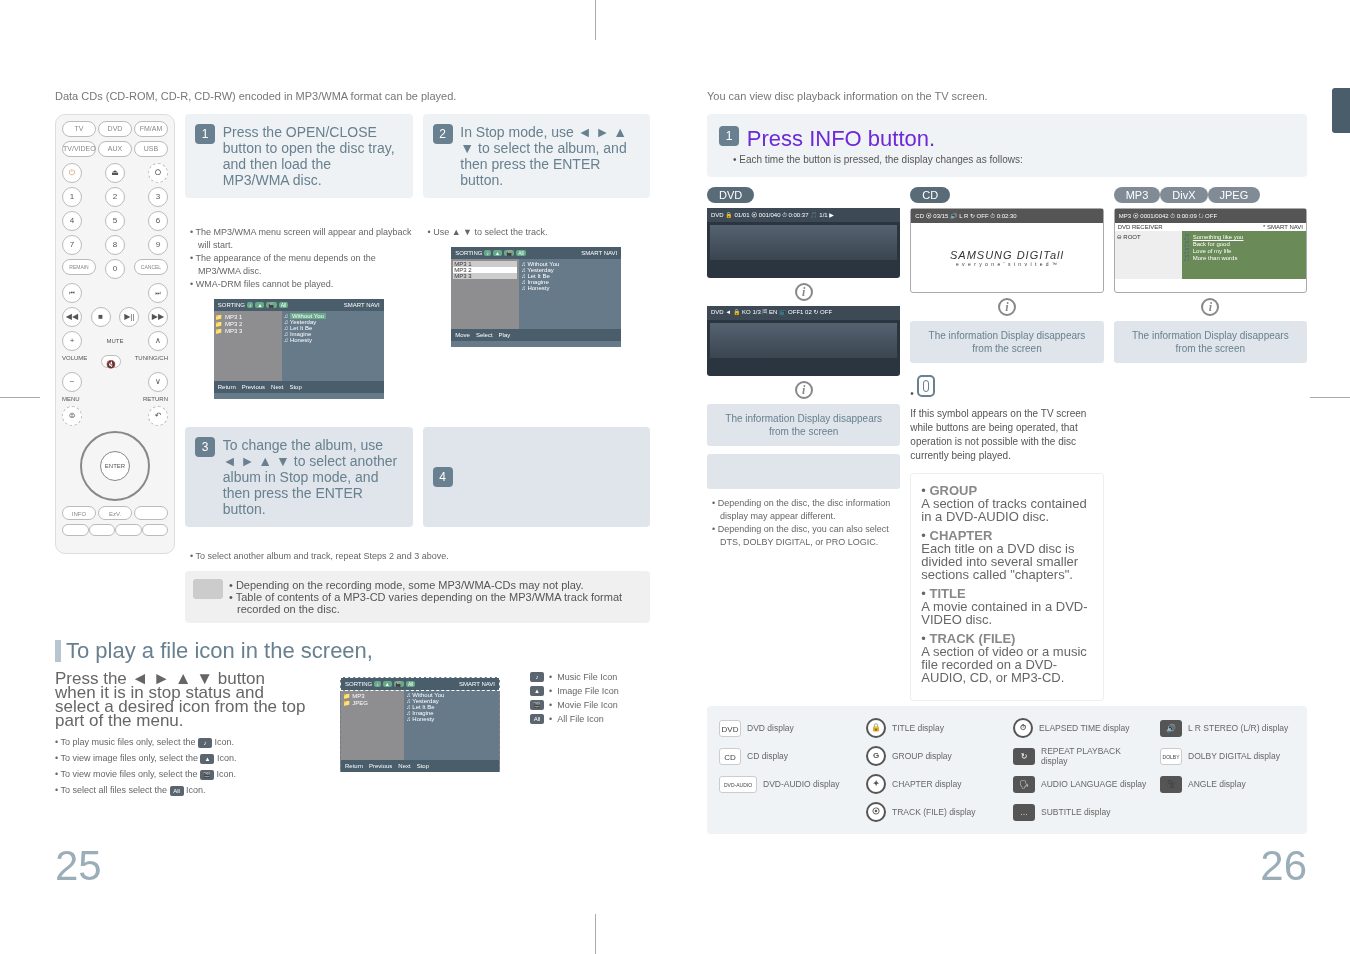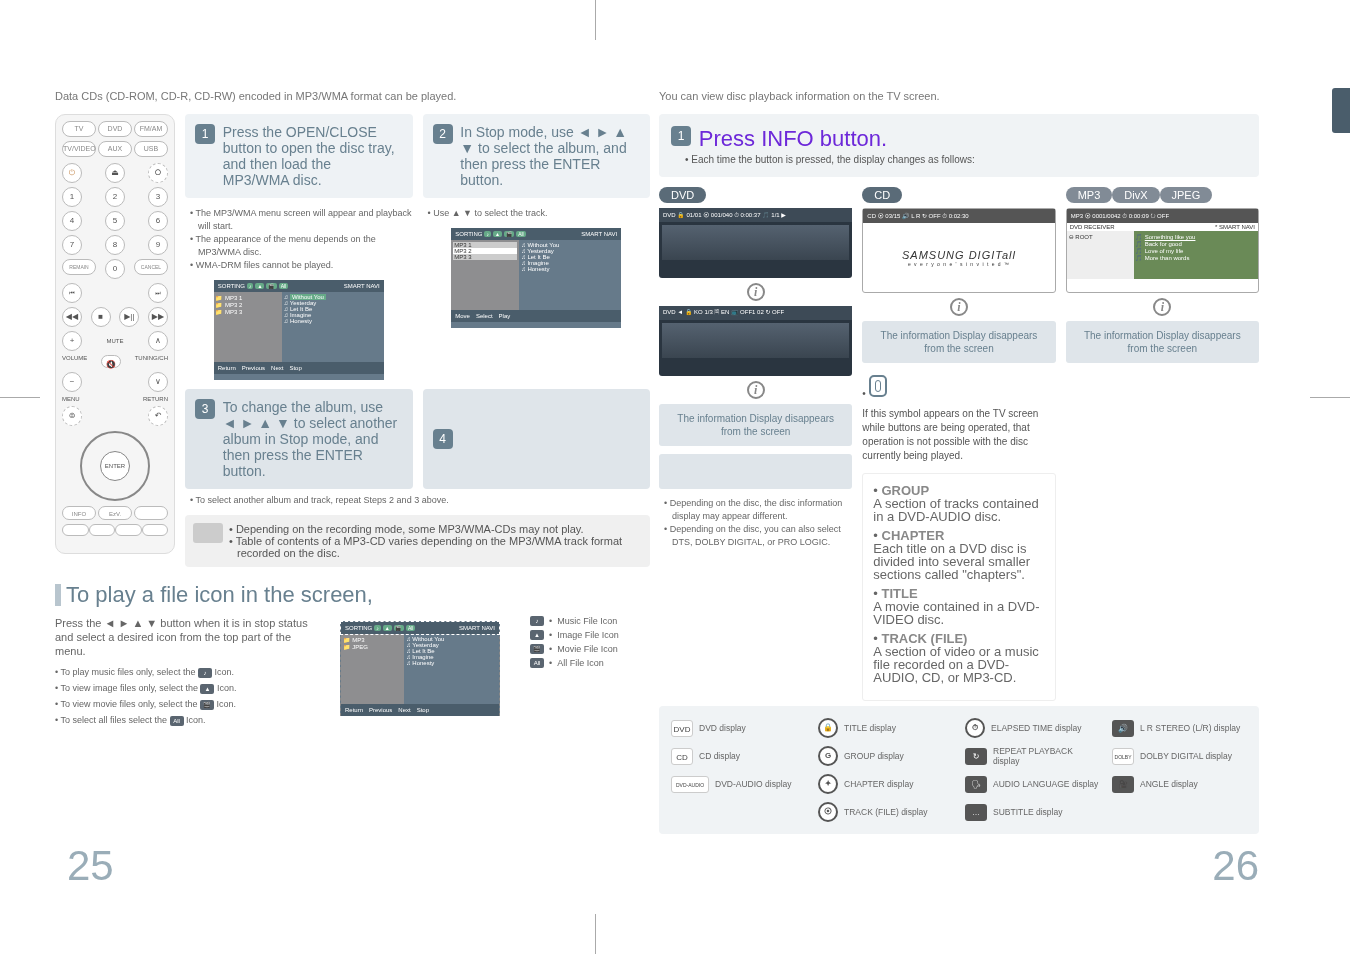--- a/index.html
+++ b/index.html
@@ -4,31 +4,31 @@
 <style>
   *{box-sizing:border-box;margin:0;padding:0}
   body{width:1350px;height:954px;background:#fff;font-family:Arial,Helvetica,sans-serif;font-size:10px;color:#555;position:relative;overflow:hidden}
   .cropmark{position:absolute;background:#aaa}
   .cm-top{left:595px;top:0;width:1px;height:40px}
   .cm-bottom{left:595px;bottom:0;width:1px;height:40px}
   .cm-left{left:0;top:397px;width:40px;height:1px}
   .cm-right{right:0;top:397px;width:40px;height:1px}
   .page{position:absolute;top:90px;height:800px}
   .page-l{left:55px;width:595px}
-  .page-r{left:659px;width:600px}
+  .page-r{left:707px;width:600px}
   .intro{font-size:11px;color:#777;margin-bottom:12px}
   .layout-l{display:flex;gap:10px}
   .remote{width:120px;height:440px;background:#f5f5f5;border:1px solid #ddd;border-radius:10px;padding:6px;flex-shrink:0}
   .remote .row{display:flex;justify-content:space-between;margin-bottom:4px}
   .btn-oval{width:34px;height:16px;border:1px solid #bbb;border-radius:8px;background:#fff;font-size:7px;text-align:center;line-height:14px;color:#888}
   .btn-circ{width:20px;height:20px;border:1px solid #bbb;border-radius:50%;background:#fff;font-size:8px;text-align:center;line-height:18px;color:#555}
   .nav-ring{width:70px;height:70px;border:2px solid #888;border-radius:50%;margin:5px auto;display:flex;align-items:center;justify-content:center}
   .enter-btn{width:30px;height:30px;border:1px solid #888;border-radius:50%;background:#fff;font-size:6px;text-align:center;line-height:28px}
   .steps{flex:1}
-  .step-row{display:flex;gap:10px;margin-bottom:4px}
+  .step-row{display:flex;gap:10px;margin-bottom:23px}
   .stepbox{flex:1;background:#eef2f5;border-radius:4px;padding:10px;min-height:70px}
   .stepbox.dark{background:#dfe5ea}
   .num{display:inline-block;width:20px;height:20px;background:#68808f;color:#fff;border-radius:4px;text-align:center;line-height:20px;font-size:12px;margin-right:5px;vertical-align:top}
   .steptext{display:inline-block;width:calc(100% - 30px);vertical-align:top;color:#68808f;font-size:14px;line-height:16px}
   .bullet-list{margin:5px 0 8px 5px}
   .bullet-list li{list-style:none;font-size:9px;color:#666;line-height:13px;padding-left:8px;text-indent:-8px}
   .bullet-list li::before{content:"• ";color:#666}
   .mini-screen{width:170px;height:100px;background:#667a8a;margin:5px auto;position:relative;font-size:6px;color:#fff}
   .mini-screen .hdr{background:#4a5d6b;height:12px;display:flex;align-items:center;padding:0 4px;gap:2px}
   .mini-screen .body{display:flex;height:70px}
@@ -38,27 +38,27 @@
   .tag{background:#6a8;padding:0 2px;border-radius:2px;font-size:5px}
   .note-box{background:#f0f0f0;padding:8px;border-radius:4px;margin-top:8px;display:flex;gap:6px}
   .note-icon{width:30px;height:20px;background:#ccc;border-radius:3px;flex-shrink:0}
   .note-text li{list-style:none;font-size:11px;line-height:12px;padding-left:8px;text-indent:-8px}
   .note-text li::before{content:"• "}
   .section-hdr{font-size:22px;color:#68808f;margin:15px 0 8px;display:flex;align-items:center;gap:5px}
   .bar-icon{width:6px;height:22px;background:#b8c5ce}
   .play-row{display:flex;gap:10px}
   .play-left{flex:1}
   .play-right{width:200px}
-  .play-text{font-size:11px;color:#666;line-height:14px;margin-bottom:6px}
+  .play-text{font-size:17px;color:#666;line-height:14px;margin-bottom:6px}
   .icon-list li{list-style:none;font-size:9px;line-height:16px;color:#666}
   .icon-list li::before{content:"• "}
   .mini-icon{display:inline-block;width:14px;height:10px;background:#5a6570;border-radius:2px;vertical-align:middle;color:#fff;font-size:6px;text-align:center;line-height:10px}
   .legend-row{display:flex;align-items:center;gap:5px;margin-bottom:4px;font-size:9px;color:#666}
   .page-num{position:absolute;bottom:0;font-size:42px;color:#9aadb8;font-weight:300}
-  .page-num.l{left:12px}
+  .page-num.l{left:0}
   .page-num.r{right:0}
   
   .press-box{background:#f0f3f5;border-radius:4px;padding:12px;margin-bottom:10px}
   .press-title{color:#6d28d9;font-size:22px}
   .disc-row{display:flex;gap:10px;margin-bottom:10px}
   .disc-col{flex:1}
   .disc-label{display:inline-block;background:#5a6b78;color:#fff;border-radius:10px;padding:2px 12px;font-size:11px;margin-bottom:5px}
   .disc-label.small{background:#818b96}
   .tv-screen{width:100%;height:85px;background:#5a6b78;border-radius:3px;position:relative;color:#fff;font-size:7px}
   .tv-bar{background:#3d4a56;height:14px;display:flex;align-items:center;padding:0 4px;gap:4px;font-size:6px}

